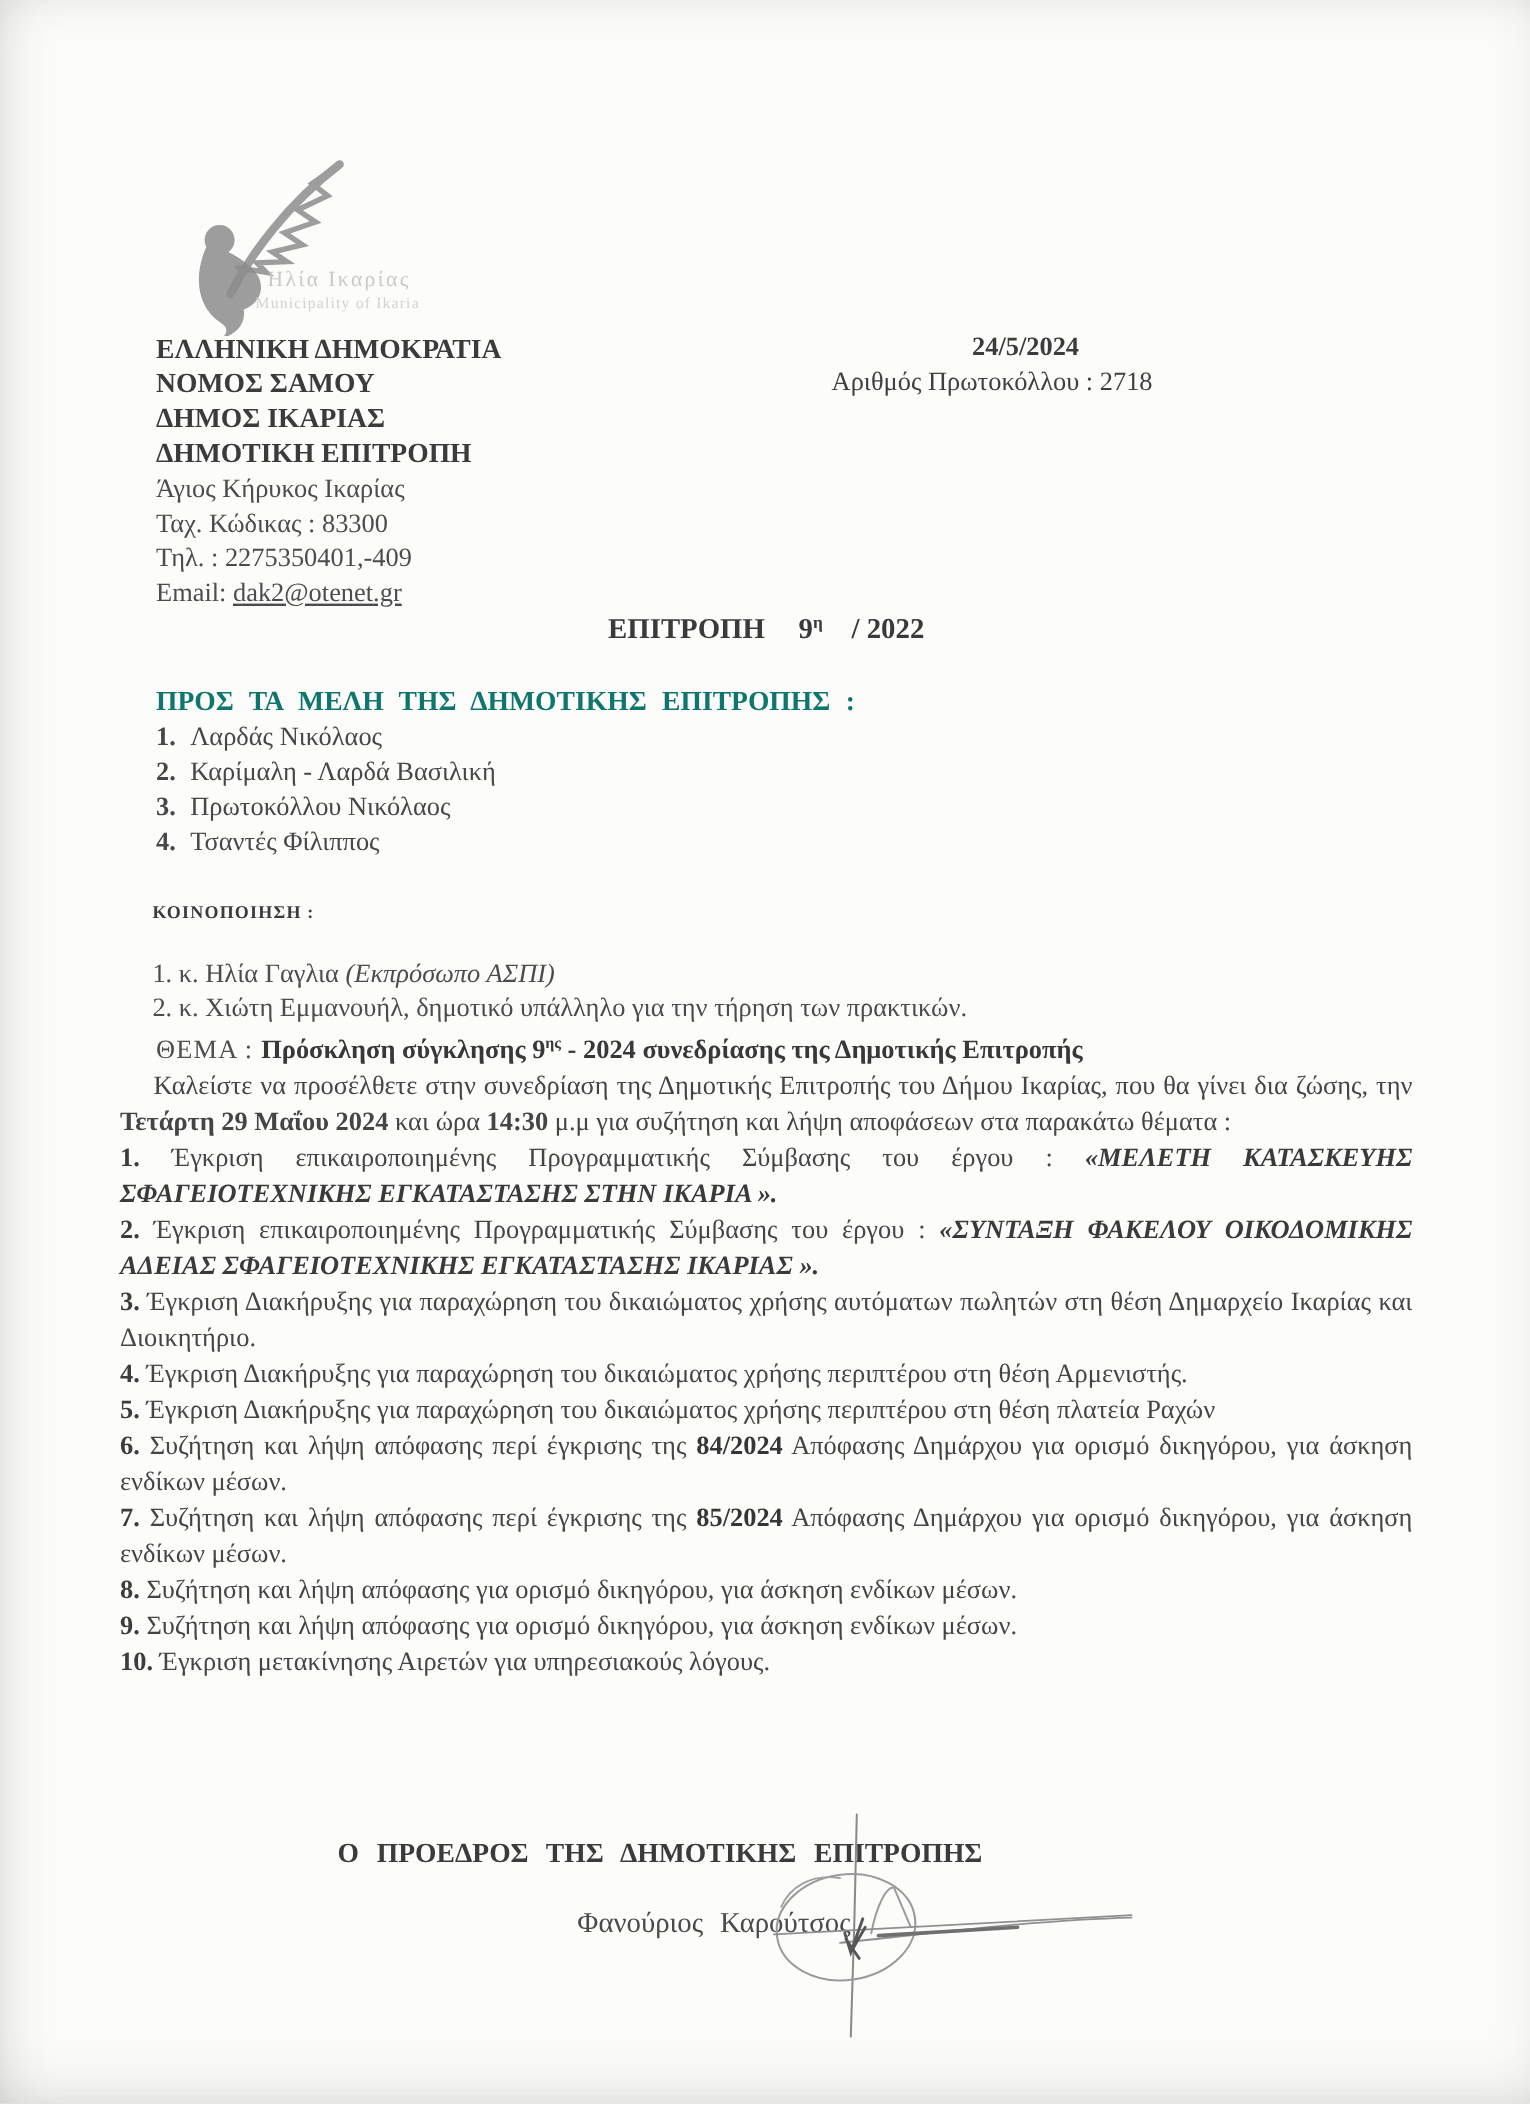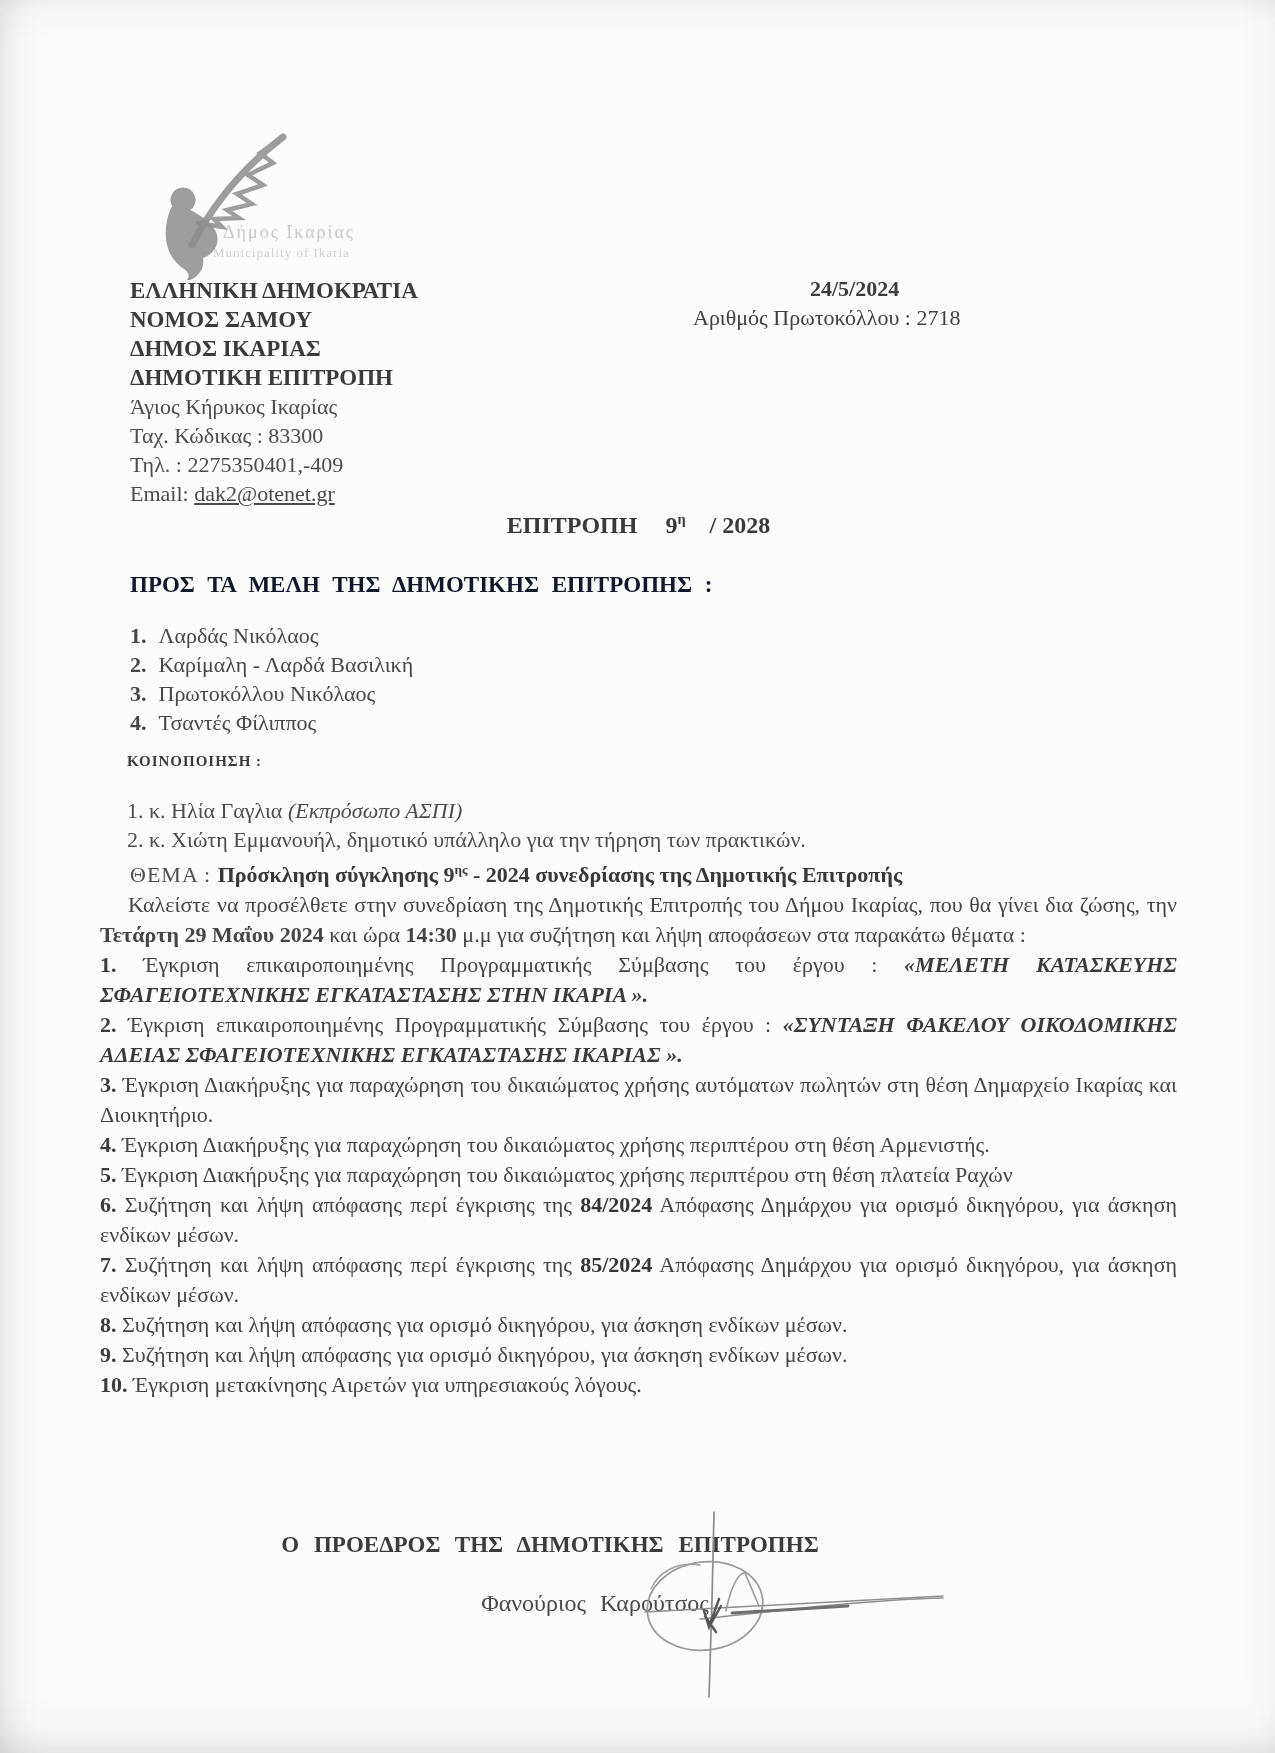--- a/index.html
+++ b/index.html
@@ -35,21 +35,21 @@
   .doc-protocol{position:absolute;left:693px;top:305px;font-size:22px;color:#404040;}
 
   
   .doc-title{position:absolute;left:100px;top:512px;width:1077px;text-align:center;
              font-size:24px;font-weight:bold;color:#3a3a3a;}
   .doc-title .gap1{margin-left:28px;}
   .doc-title .gap2{margin-left:24px;}
 
   
   .recipients{position:absolute;left:130px;top:570px;font-size:22px;line-height:29px;color:#474747;}
-  .recipients .head{font-weight:bold;font-size:23px;color:#0f172a;word-spacing:7px;margin-bottom:22px;}
+  .recipients .head{font-weight:bold;font-size:23px;color:#0f766e;word-spacing:7px;margin-bottom:0;}
   .member .num{font-weight:bold;}
   .member .nm{padding-left:12px;}
 
   
   .notification{position:absolute;left:127px;top:747px;font-size:22px;line-height:29px;color:#4c4c4c;}
   .notification .head{font-weight:bold;font-size:15px;color:#3b3b3b;letter-spacing:1px;margin-bottom:20px;}
 
   
   .main-col{position:absolute;left:100px;top:860px;width:1077px;
             font-size:22px;line-height:30px;color:#454545;}
@@ -79,39 +79,39 @@
   <svg class="logo-svg" viewBox="0 0 160 175">
     <g stroke="none" fill="#8d8d8d" opacity="0.85">
       <circle cx="43" cy="95" r="12.5"></circle>
       <path d="M31,103 C21,127 25,152 44,164 C50,168 50,172 45,177 C58,173 65,164 63,153 C76,148 81,136 75,125 C68,113 48,103 39,100 C35,99 32,100 31,103 Z"></path>
     </g>
     <g fill="none" stroke="#8d8d8d" opacity="0.85" stroke-linecap="round">
       <path stroke-width="7" d="M52,140 C70,105 100,65 143,32"></path>
       <path stroke-width="4.5" stroke-linejoin="miter" d="M143,32 L120,48 L133,58 L108,70 L123,80 L97,89 L112,99 L87,105 L99,113 L74,114 L82,122 L58,118"></path>
     </g>
   </svg>
-  <div class="logo-text-gr">Δήμος Ικαρίας</div>
+  <div class="logo-text-gr">Ηλία Ικαρίας</div>
   <div class="logo-text-en">Municipality of Ikaria</div>
 
   <div class="letterhead">
     <div class="lh-b">ΕΛΛΗΝΙΚΗ ΔΗΜΟΚΡΑΤΙΑ</div>
     <div class="lh-b">ΝΟΜΟΣ ΣΑΜΟΥ</div>
     <div class="lh-b">ΔΗΜΟΣ ΙΚΑΡΙΑΣ</div>
     <div class="lh-b">ΔΗΜΟΤΙΚΗ  ΕΠΙΤΡΟΠΗ</div>
     <div class="lh-r">Άγιος Κήρυκος Ικαρίας</div>
     <div class="lh-r">Ταχ. Κώδικας : 83300</div>
     <div class="lh-r">Τηλ. :  2275350401,-409</div>
     <div class="lh-r"><span>Email: </span><span class="email-link">dak2@otenet.gr</span></div>
   </div>
 
   <div class="doc-date">24/5/2024</div>
   <div class="doc-protocol">Αριθμός  Πρωτοκόλλου : 2718</div>
 
   <div class="doc-title">
-    <span>ΕΠΙΤΡΟΠΗ</span><span class="gap1">9</span><sup>η</sup><span class="gap2">/ 2028</span>
+    <span>ΕΠΙΤΡΟΠΗ</span><span class="gap1">9</span><sup>η</sup><span class="gap2">/ 2022</span>
   </div>
 
   <div class="recipients">
     <div class="head">ΠΡΟΣ ΤΑ  ΜΕΛΗ  ΤΗΣ  ΔΗΜΟΤΙΚΗΣ  ΕΠΙΤΡΟΠΗΣ :</div>
     <div class="member"><span class="num">1.</span><span class="nm">Λαρδάς Νικόλαος</span></div>
     <div class="member"><span class="num">2.</span><span class="nm">Καρίμαλη - Λαρδά Βασιλική</span></div>
     <div class="member"><span class="num">3.</span><span class="nm">Πρωτοκόλλου  Νικόλαος</span></div>
     <div class="member"><span class="num">4.</span><span class="nm">Τσαντές Φίλιππος</span></div>
   </div>
 

